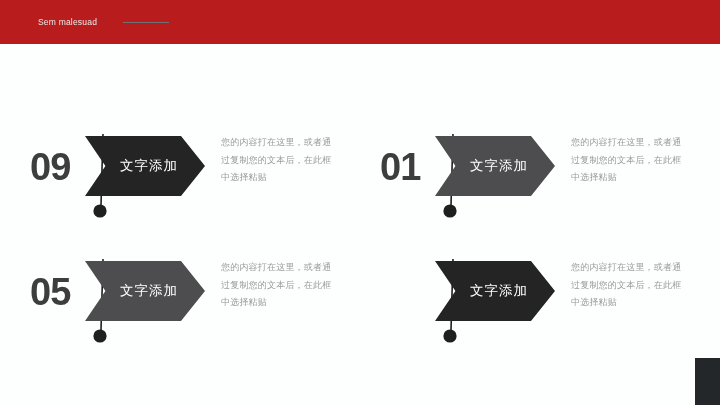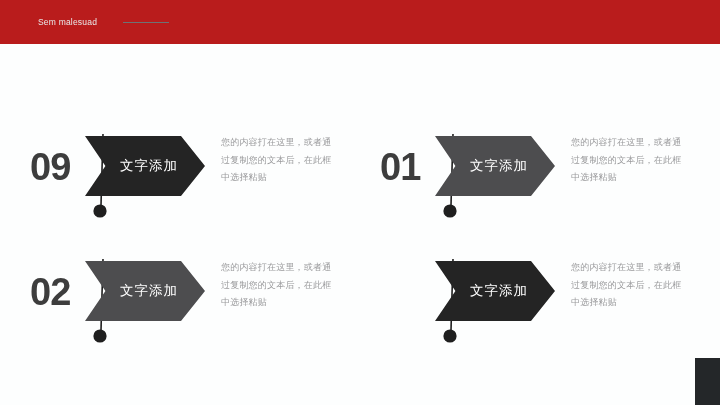--- a/index.html
+++ b/index.html
@@ -183,21 +183,21 @@
       </svg>
     </div>
     <div class="arrow tone-light">
       <div class="arrow-shape"></div>
       <div class="arrow-label">文字添加</div>
     </div>
     <div class="item-body">您的内容打在这里，或者通过复制您的文本后，在此框中选择粘贴</div>
   </div>
 
   <div class="item col-a row-2">
-    <div class="item-number">02</div>
+    <div class="item-number">05</div>
     <div class="stem">
       <svg width="30" height="86" viewBox="0 0 30 86">
         <line x1="27" y1="1" x2="25" y2="72" stroke="#1f1f1f" stroke-width="1.6"></line>
         <circle cx="24" cy="78" r="6.6" fill="#1f1f1f"></circle>
       </svg>
     </div>
     <div class="arrow tone-light">
       <div class="arrow-shape"></div>
       <div class="arrow-label">文字添加</div>
     </div>

